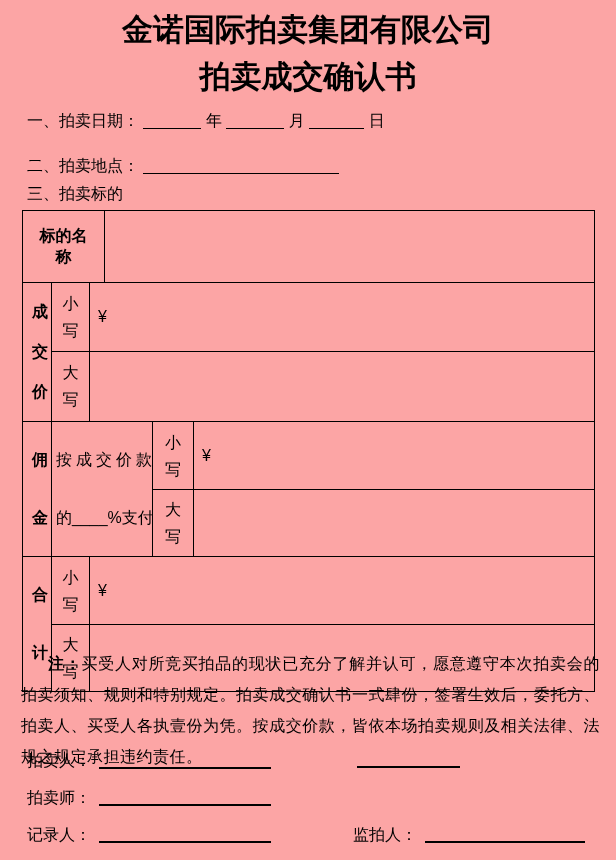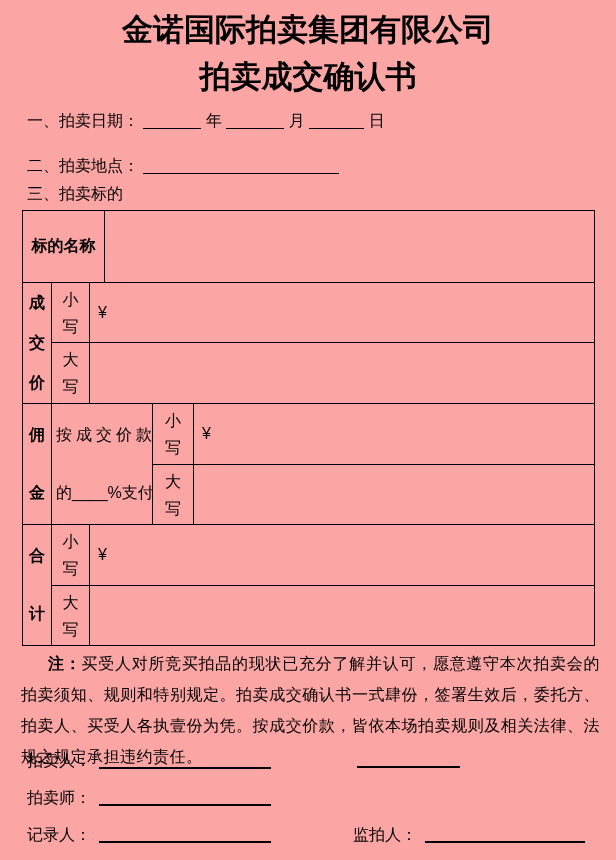--- a/index.html
+++ b/index.html
@@ -15,21 +15,21 @@
   #date-line{top:111px;left:27px;}
   #loc-line{top:156px;left:27px;}
   #subj-line{top:184px;left:27px;}
   .u{display:inline-block;border-bottom:1px solid #000;height:15px;vertical-align:-3px;}
   .u-date{width:58px;}
   .u-day{width:55px;}
   .u-loc{width:196px;}
   
   table.grid{position:absolute;left:22px;top:210px;width:572px;
              border-collapse:collapse;table-layout:fixed;}
-  table.grid td{border:1px solid #000;padding:0;overflow:hidden;font-size:16px;}
+  table.grid td{border:1px solid #000;padding:9px;overflow:hidden;font-size:16px;}
   .thead{font-weight:bold;text-align:center;vertical-align:middle;font-size:16px;}
   .vhead{font-weight:bold;text-align:center;vertical-align:middle;
          word-break:break-all;font-size:16px;}
   .lh40{line-height:40px;}
   .lh58{line-height:58px;}
   .sub{font-weight:normal;text-align:center;vertical-align:middle;
        word-break:break-all;font-size:15px;line-height:27px;padding:0 8px !important;}
   .sub2{padding:0 9px !important;}
   .val{vertical-align:middle;text-align:left;padding-left:8px !important;font-size:15px;}
   .commission-note{vertical-align:middle;padding:0 4px !important;font-size:15px;}

